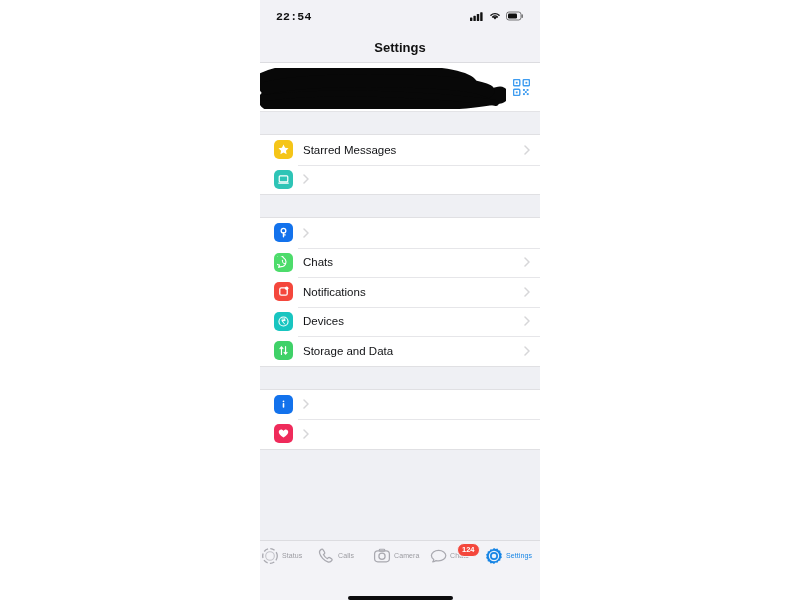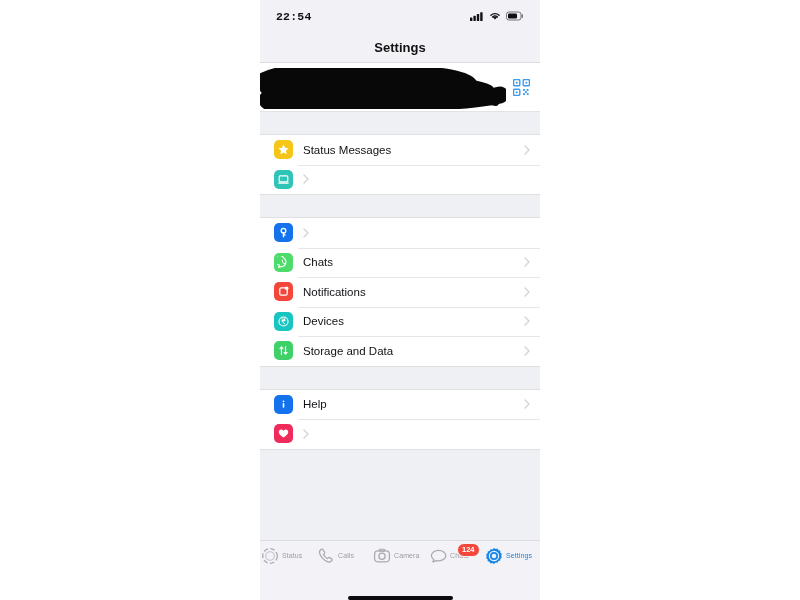--- a/index.html
+++ b/index.html
@@ -277,21 +277,21 @@
 
     <div class="gap"></div>
 
     <div class="section">
       <div class="row">
         <span class="row-icon ic-star">
           <svg width="13" height="13" viewBox="0 0 14 14">
               <path d="M7 1.6 L8.65 5.1 L12.4 5.6 L9.65 8.25 L10.35 12 L7 10.2 L3.65 12 L4.35 8.25 L1.6 5.6 L5.35 5.1 Z" fill="#fff"></path>
             </svg>
         </span>
-        <span class="row-label">Status Messages</span>
+        <span class="row-label">Starred Messages</span>
         <svg class="chev" viewBox="0 0 6 10">
             <path d="M1 1 L5 5 L1 9" stroke="#b5b5ba" stroke-width="1.5" fill="none" stroke-linecap="round" stroke-linejoin="round"></path>
           </svg>
       </div>
       <div class="row">
         <span class="row-icon ic-linked">
           <svg width="13" height="13" viewBox="0 0 14 14">
             <rect x="2.4" y="3" width="9.2" height="6.6" rx="1.1" stroke="#fff" stroke-width="1.3" fill="none"></rect>
             <rect x="1.2" y="10.2" width="11.6" height="1.3" rx="0.6" fill="#fff"></rect>
           </svg>
@@ -370,21 +370,20 @@
     <div class="gap"></div>
 
     <div class="section">
       <div class="row">
         <span class="row-icon ic-help">
           <svg width="13" height="13" viewBox="0 0 14 14">
             <circle cx="7" cy="3.6" r="0.95" fill="#fff"></circle>
             <rect x="6.15" y="5.5" width="1.7" height="5.1" rx="0.8" fill="#fff"></rect>
           </svg>
         </span>
-        <span class="row-label">Help</span>
         <svg class="chev" viewBox="0 0 6 10">
             <path d="M1 1 L5 5 L1 9" stroke="#b5b5ba" stroke-width="1.5" fill="none" stroke-linecap="round" stroke-linejoin="round"></path>
           </svg>
       </div>
       <div class="row">
         <span class="row-icon ic-friend">
           <svg width="13" height="13" viewBox="0 0 14 14">
             <path d="M7 11.4 C3.3 8.9 1.9 7.2 1.9 5.4 C1.9 3.9 3.1 2.8 4.5 2.8 C5.5 2.8 6.4 3.4 7 4.3 C7.6 3.4 8.5 2.8 9.5 2.8 C10.9 2.8 12.1 3.9 12.1 5.4 C12.1 7.2 10.7 8.9 7 11.4 Z" fill="#fff"></path>
           </svg>
         </span>

